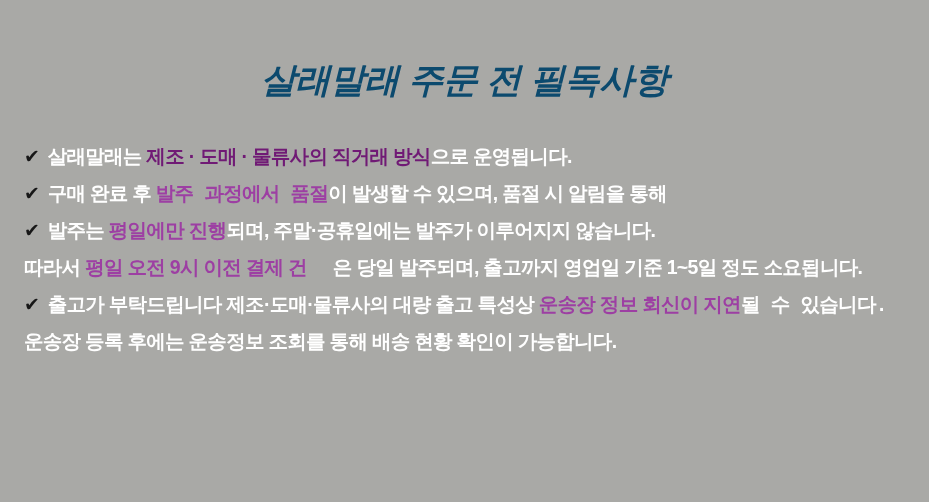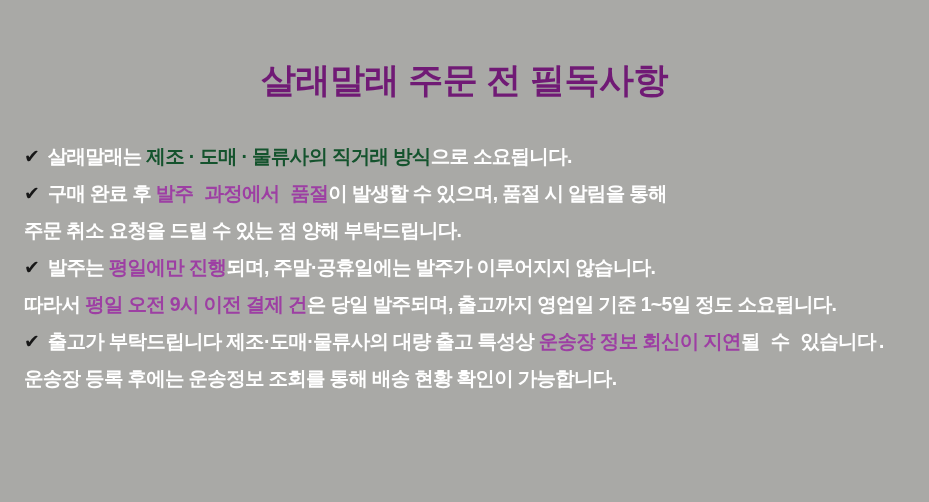--- a/index.html
+++ b/index.html
@@ -63,25 +63,24 @@
     font-size: 19px;
     padding-right: 3px;
     letter-spacing: 0;
   }
 </style>
 </head>
 <body>
 
 <div id="notice-card" style="background: rgb(169, 169, 166);">
 
-  <div id="notice-title" style="color: #701a75;">살래말래 주문 전 필독사항</div>
+  <div id="notice-title" style="color: #0c4a6e; font-style: italic;">살래말래 주문 전 필독사항</div>
 
   <div id="notice-body">
-      <div class="notice-line"><span class="seg seg-check" style="color: rgb(23, 23, 23);">✔</span><span class="seg seg-plain" style="color: rgb(255, 255, 255);"> 살래말래는 </span><span class="seg seg-accent" style="color: #14532d;">제조 · 도매 · 물류사의 직거래 방식</span><span class="seg seg-plain" style="color: rgb(255, 255, 255);">으로 소요됩니다.</span></div>
+      <div class="notice-line"><span class="seg seg-check" style="color: rgb(23, 23, 23);">✔</span><span class="seg seg-plain" style="color: rgb(255, 255, 255);"> 살래말래는 </span><span class="seg seg-accent" style="color: #701a75;">제조 · 도매 · 물류사의 직거래 방식</span><span class="seg seg-plain" style="color: rgb(255, 255, 255);">으로 운영됩니다.</span></div>
       <div class="notice-line"><span class="seg seg-check" style="color: rgb(23, 23, 23);">✔</span><span class="seg seg-plain" style="color: rgb(255, 255, 255);"> 구매 완료 후 </span><span class="seg seg-accent" style="color: rgb(157, 63, 163); font-family: Liberation Mono, monospace;">발주 과정에서 품절</span><span class="seg seg-plain" style="color: rgb(255, 255, 255);">이 발생할 수 있으며, 품절 시 알림을 통해</span></div>
-      <div class="notice-line"><span class="seg seg-plain" style="color: rgb(255, 255, 255);">주문 취소 요청을 드릴 수 있는 점 양해 부탁드립니다.</span></div>
       <div class="notice-line"><span class="seg seg-check" style="color: rgb(23, 23, 23);">✔</span><span class="seg seg-plain" style="color: rgb(255, 255, 255);"> 발주는 </span><span class="seg seg-accent" style="color: rgb(157, 63, 163);">평일에만 진행</span><span class="seg seg-plain" style="color: rgb(255, 255, 255);">되며, 주말·공휴일에는 발주가 이루어지지 않습니다.</span></div>
-      <div class="notice-line"><span class="seg seg-plain" style="color: rgb(255, 255, 255);">따라서 </span><span class="seg seg-accent" style="color: rgb(157, 63, 163);">평일 오전 9시 이전 결제 건</span><span class="seg seg-plain" style="color: rgb(255, 255, 255);">은 당일 발주되며, 출고까지 영업일 기준 1~5일 정도 소요됩니다.</span></div>
+      <div class="notice-line"><span class="seg seg-plain" style="color: rgb(255, 255, 255);">따라서 </span><span class="seg seg-accent" style="color: rgb(157, 63, 163);">평일 오전 9시 이전 결제 건</span><span class="seg seg-plain" style="color: rgb(255, 255, 255); margin-left: 26px;">은 당일 발주되며, 출고까지 영업일 기준 1~5일 정도 소요됩니다.</span></div>
       <div class="notice-line"><span class="seg seg-check" style="color: rgb(23, 23, 23);">✔</span><span class="seg seg-plain" style="color: rgb(255, 255, 255);"> 출고가 부탁드립니다 제조·도매·물류사의 대량 출고 특성상 </span><span class="seg seg-accent" style="color: rgb(157, 63, 163);">운송장 정보 회신이 지연</span><span class="seg seg-plain" style="color: rgb(255, 255, 255); font-family: Liberation Mono, monospace;">될 수 있습니다.</span></div>
       <div class="notice-line"><span class="seg seg-plain" style="color: rgb(255, 255, 255);">운송장 등록 후에는 운송정보 조회를 통해 배송 현황 확인이 가능합니다.</span></div>
     </div>
 
 </div>
 
 </body></html>

